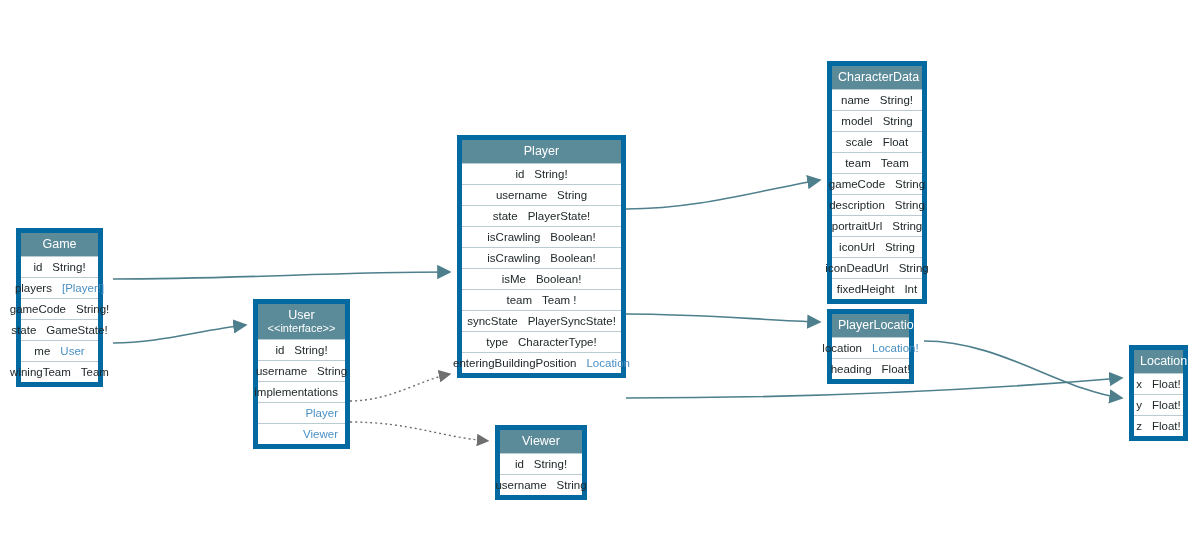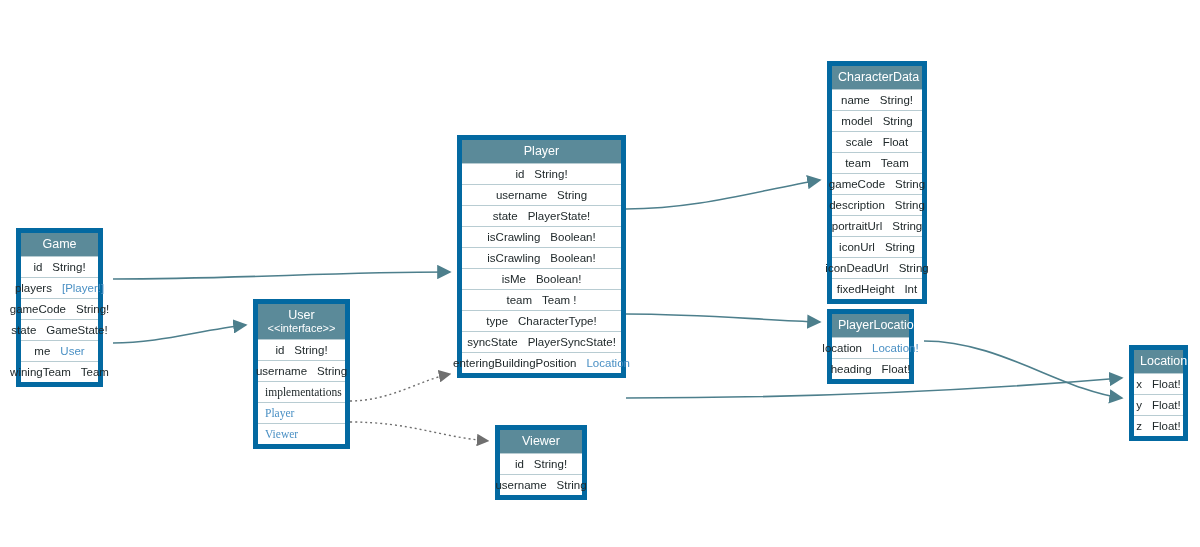--- a/index.html
+++ b/index.html
@@ -63,22 +63,21 @@
   .row .fname {
     padding-right: 10px;
   }
   .row .ftype {
     text-align: right;
   }
   .type-link {
     color: #4a90c4;
   }
   .row.single {
-    justify-content: flex-start;
-    font-family: Liberation Serif, serif;
+    justify-content: flex-end;
   }
   .row.single .fname {
     padding-right: 0;
   }
 </style>
 </head>
 <body>
 
 <div id="canvas">
 
@@ -189,28 +188,28 @@
     </div>
     <div class="row">
       <span class="fname">isMe</span>
       <span class="ftype">Boolean!</span>
     </div>
     <div class="row">
       <span class="fname">team</span>
       <span class="ftype">Team !</span>
     </div>
     <div class="row">
+      <span class="fname">syncState</span>
+      <span class="ftype">PlayerSyncState!</span>
+    </div>
+    <div class="row">
       <span class="fname">type</span>
       <span class="ftype">CharacterType!</span>
     </div>
     <div class="row">
-      <span class="fname">syncState</span>
-      <span class="ftype">PlayerSyncState!</span>
-    </div>
-    <div class="row">
       <span class="fname">enteringBuildingPosition</span>
       <span class="ftype type-link">Location</span>
     </div>
   </div>
 
   <div class="entity" style="left:495px; top:425px; width:92px;">
     <div class="entity-header">
       <span>Viewer</span>
     </div>
     <div class="row">

